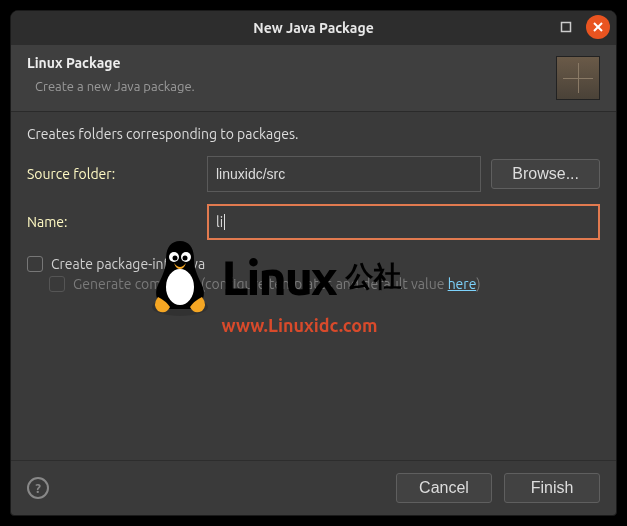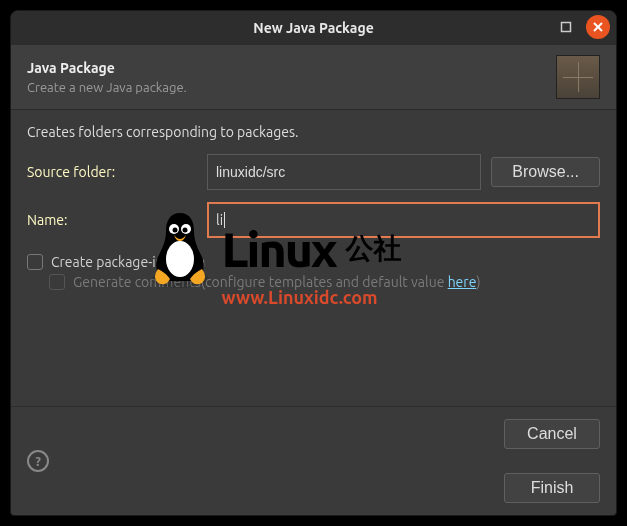--- a/index.html
+++ b/index.html
@@ -66,21 +66,21 @@
     align-items: center;
     justify-content: space-between;
   }
   .banner-text h1 {
     margin: 0 0 4px 0;
     font-size: 14px;
     font-weight: 600;
     color: #eee;
   }
   .banner-text p {
-    margin: 0;
+    margin: 8px;
     font-size: 13px;
     color: #9a9a9a;
   }
   .banner-icon {
     width: 44px; height: 44px;
     background: linear-gradient(180deg,#6a5a48,#4a4238);
     border: 1px solid #222;
     position: relative;
   }
   .banner-icon::before, .banner-icon::after {
@@ -168,21 +168,21 @@
     width: 22px; height: 22px;
     border: 2px solid #888;
     border-radius: 50%;
     display: flex;
     align-items: center;
     justify-content: center;
     font-size: 13px;
     font-weight: bold;
     color: #888;
   }
-  .footer-buttons { display: flex; gap: 24px; flex-direction: column; }
+  .footer-buttons { display: flex; gap: 12px; }
   .footer-buttons .btn { min-width: 96px; }
 
   
   .watermark {
     position: absolute;
     left: 50%; top: 50%;
     transform: translate(-50%, -50%);
     width: 340px;
     pointer-events: none;
     text-align: left;
@@ -240,21 +240,21 @@
         <svg width="12" height="12" viewBox="0 0 12 12">
           <line x1="2" y1="2" x2="10" y2="10" stroke="#fff" stroke-width="2"></line>
           <line x1="10" y1="2" x2="2" y2="10" stroke="#fff" stroke-width="2"></line>
         </svg>
       </div>
     </div>
   </div>
 
   <div class="banner">
     <div class="banner-text">
-      <h1>Java Package</h1>
+      <h1>Linux Package</h1>
       <p>Create a new Java package.</p>
     </div>
     <div class="banner-icon"></div>
   </div>
 
   <div class="content">
     <div class="desc">Creates folders corresponding to packages.</div>
 
     <div class="form-row">
       <div class="form-label">Source folder:</div>

